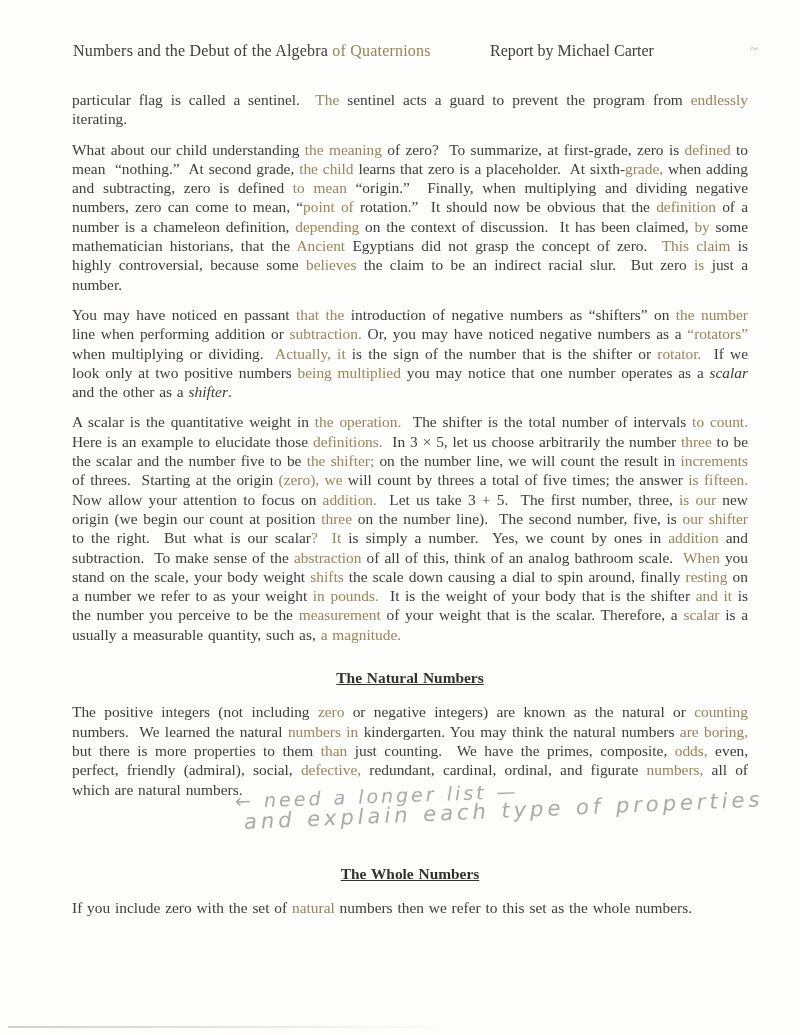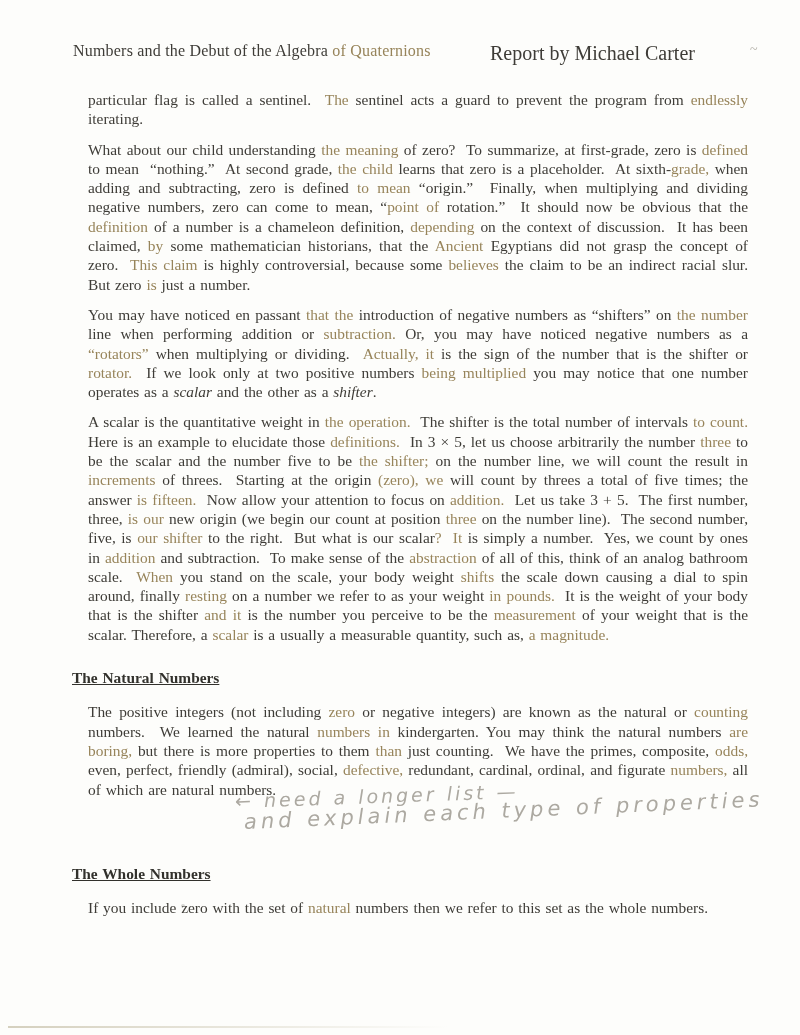--- a/index.html
+++ b/index.html
@@ -1,24 +1,24 @@
 <!DOCTYPE html>
 <html><head>
 <meta charset="utf-8">
 <style>
   html,body{margin:0;padding:0;background:#ffffff;}
   .page{position:relative;width:800px;height:1035px;background:#fdfdfb;overflow:hidden;
         font-family:"Liberation Serif",serif;color:#3e3c37;padding-left:24px;}
   .title{position:absolute;left:73px;top:42px;font-size:16px;letter-spacing:.2px;white-space:nowrap;}
-  .byline{position:absolute;left:490px;top:42px;font-size:20px;white-space:nowrap;}
+  .byline{position:absolute;left:490px;top:42px;font-size:16px;white-space:nowrap;}
   .docbody{position:absolute;left:72px;top:90px;width:676px;font-size:15.4px;line-height:19.3px;
            text-align:justify;white-space:pre-wrap;word-spacing:1px;}
-  .docbody p{margin:0 0 11px 16px;}
+  .docbody p{margin:0 0 11px 0;}
   .docbody h2{font-size:15.4px;line-height:19.3px;margin:24px 0 15px 0;color:#32312c;
-              text-decoration:underline;text-align:left;}
+              text-decoration:underline;text-align:center;}
   .fade{color:#97845a;}
   .it{font-style:italic;}
   .b{font-weight:normal;}
   .annotation{position:relative;height:30px;}
   .hw{position:absolute;font-family:"DejaVu Sans",sans-serif;font-style:italic;color:#a4a098;
       white-space:nowrap;opacity:.9;}
   .hw1{left:163px;top:-23px;font-size:19px;letter-spacing:3px;transform:rotate(-2deg);}
   .hw2{left:172px;top:3px;font-size:21px;letter-spacing:4px;transform:rotate(-2.5deg);
        transform-origin:left center;}
   .footer{position:absolute;left:0;top:961px;width:100%;text-align:center;font-size:15.5px;color:#45443f;}

